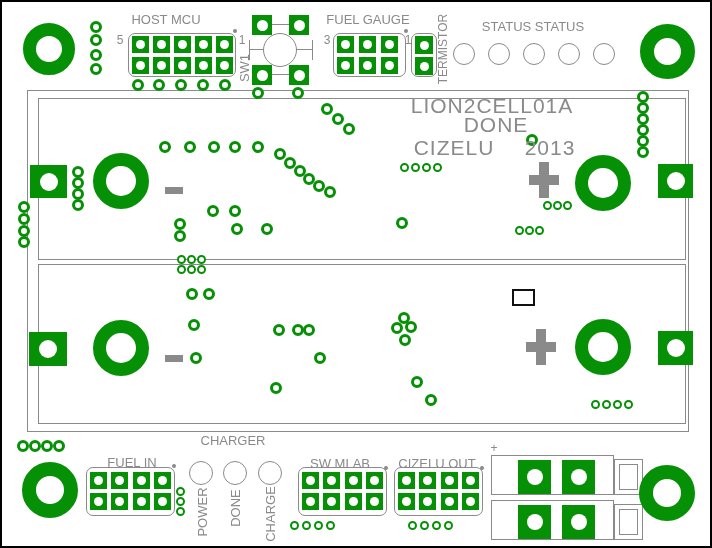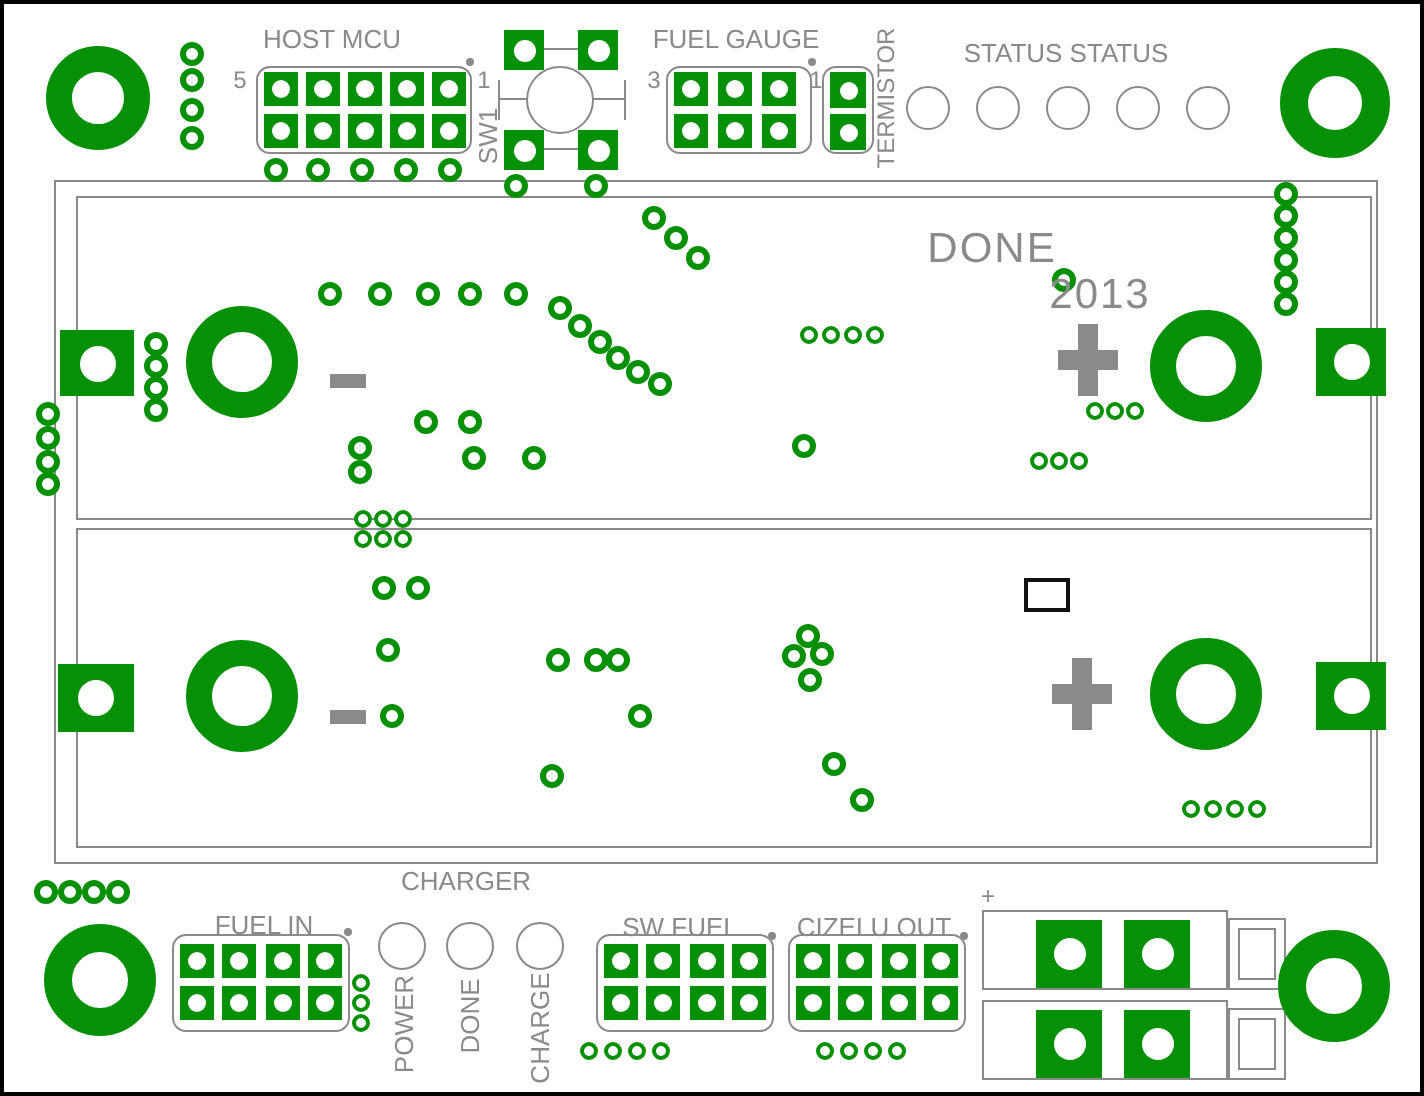--- a/index.html
+++ b/index.html
@@ -339,24 +339,26 @@
   <div class="label" style="left:164px;top:11px">HOST MCU</div>
   <div class="label" style="left:118px;top:32px;font-size:12px">5</div>
   <div class="label" style="left:240px;top:32px;font-size:12px">1</div>
   <div class="vlabel" style="left:242px;top:66px">SW1</div>
   <div class="label" style="left:366px;top:11px">FUEL GAUGE</div>
   <div class="label" style="left:325px;top:32px;font-size:12px">3</div>
   <div class="label" style="left:406px;top:32px;font-size:12px">1</div>
   <div class="vlabel" style="left:441px;top:47px;font-size:12px">TERMISTOR</div>
   <div class="label" style="left:531px;top:18px">STATUS STATUS</div>
 
+  <div class="label big" style="left:490px;top:93px">LION2CELL01A</div>
   <div class="label big" style="left:494px;top:112px">DONE</div>
+  <div class="label big" style="left:452px;top:135px">CIZELU</div>
   <div class="label big" style="left:548px;top:135px">2013</div>
 
   <div class="label" style="left:130px;top:454px">FUEL IN</div>
   <div class="label" style="left:231px;top:432px">CHARGER</div>
   <div class="vlabel" style="left:200px;top:510px">POWER</div>
   <div class="vlabel" style="left:233px;top:506px">DONE</div>
   <div class="vlabel" style="left:268px;top:512px">CHARGE</div>
-  <div class="label" style="left:338px;top:455px">SW FUEL</div>
+  <div class="label" style="left:338px;top:455px">SW MLAB</div>
   <div class="label" style="left:435px;top:455px">CIZELU OUT</div>
   <div class="label" style="left:492px;top:440px;font-size:12px">+</div>
 </div>
 
 </body></html>

